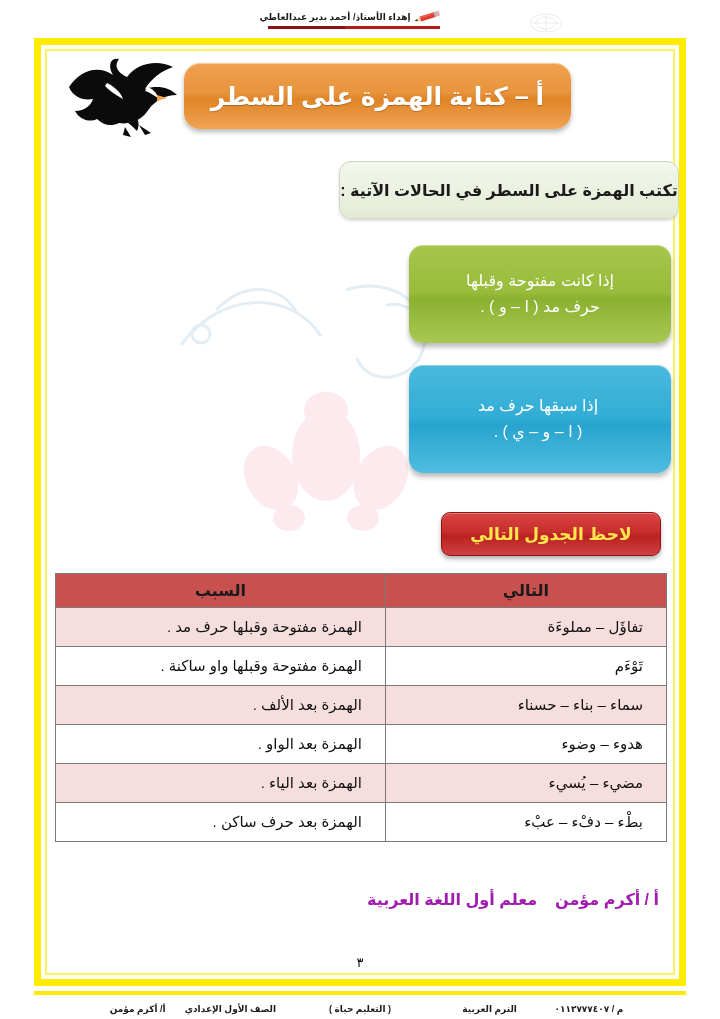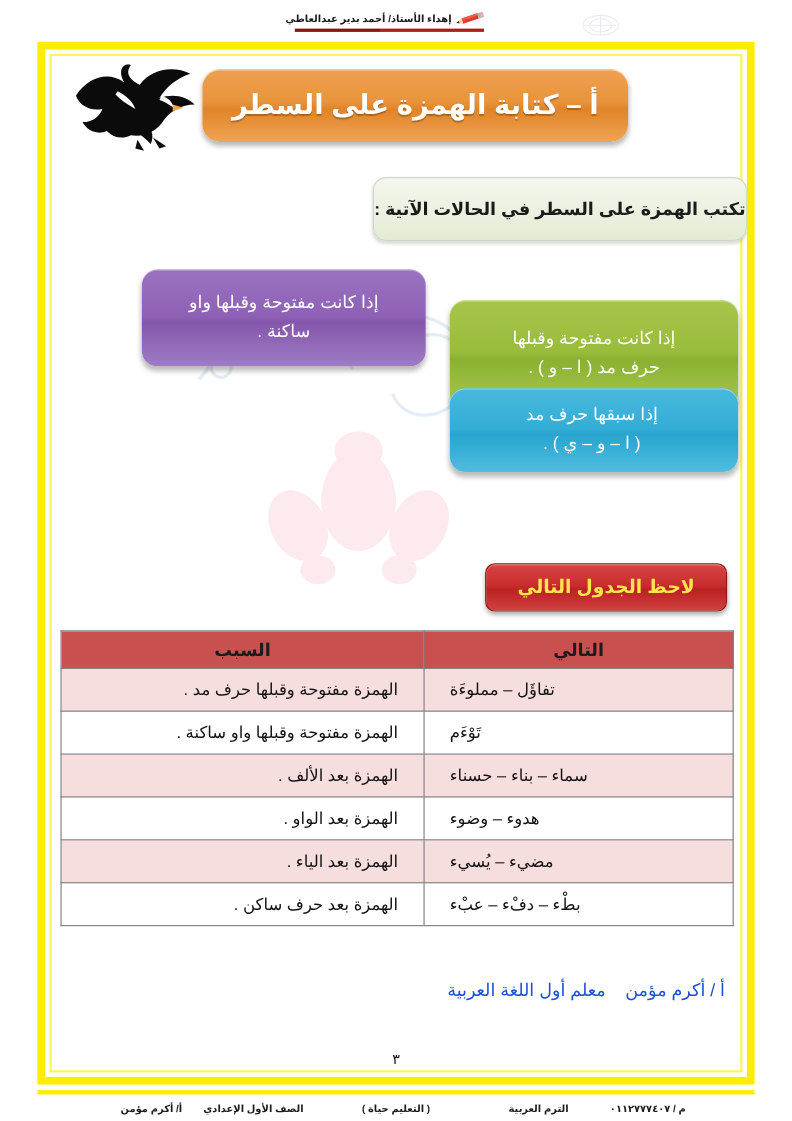--- a/index.html
+++ b/index.html
@@ -87,28 +87,27 @@
   .rule-box {
     position: absolute; border-radius: 14px;
     display: flex; align-items: center; justify-content: center;
     text-align: center; color: #ffffff; font-size: 16px;
     line-height: 1.65; padding: 6px 14px;
     box-shadow: 0 4px 5px rgba(0,0,0,.27), inset 0 1px 0 rgba(255,255,255,.4);
   }
   .rule-green {
     right: 8px; top: 200px; width: 262px; height: 98px;
     background: linear-gradient(to bottom, #a6c64b 0%, #99bc3c 48%, #8ab131 55%, #a9c852 100%);
-    margin-top: 28px;
   }
   .rule-purple {
     right: 292px; top: 200px; width: 258px; height: 88px;
     background: linear-gradient(to bottom, #9a72c0 0%, #8e61b6 48%, #8457ac 55%, #9f7cc4 100%);
   }
   .rule-blue {
-    right: 8px; top: 308px; width: 262px; height: 76px;
+    right: 8px; top: 320px; width: 262px; height: 108px;
     background: linear-gradient(to bottom, #49b9dd 0%, #33add6 48%, #27a4cf 55%, #4fbde0 100%);
     padding-left: 10px;
   }
   .rule-orange {
     right: 292px; top: 320px; width: 258px; height: 86px;
     background: linear-gradient(to bottom, #f1a048 0%, #ea9035 48%, #e3841f 55%, #f3a752 100%);
   }
   .rule-line { display: block; }
 
   
@@ -139,28 +138,28 @@
     color: #111111;
   }
   .words-table th {
     background: #c8504f;
     color: #1b1b1b;
     font-size: 16px; font-weight: bold;
     text-align: center;
     height: 34px;
   }
   .col-reason { width: 54%; text-align: right; }
-  .col-words  { width: 46%; text-align: left; }
+  .col-words  { width: 46%; text-align: right; }
   .words-table tr.shade td { background: #f7dede; }
   .words-table tr.plain td { background: #ffffff; }
 
   
   .signature {
     position: absolute; right: 20px; top: 845px;
-    font-size: 16px; font-weight: normal; color: #1d4ed8;
+    font-size: 16px; font-weight: bold; color: #a21caf;
     white-space: pre;
   }
 
   
   .page-number {
     position: absolute; left: 0; right: 0; top: 910px;
     text-align: center; font-size: 13px; color: #111111;
   }
 
   
@@ -261,26 +260,20 @@
 
     <div class="subtitle-box">تكتب الهمزة على السطر في الحالات الآتية :</div>
 
     <div class="rule-box rule-green">
       <span>
         <span class="rule-line">إذا كانت مفتوحة وقبلها</span>
         <span class="rule-line">حرف مد   ( ا – و ) .</span>
       </span>
     </div>
 
-    <div class="rule-box rule-purple">
-      <span>
-        <span class="rule-line">إذا كانت مفتوحة وقبلها واو</span>
-        <span class="rule-line">ساكنة .</span>
-      </span>
-    </div>
 
     <div class="rule-box rule-blue">
       <span>
         <span class="rule-line">إذا سبقها حرف مد</span>
         <span class="rule-line">( ا – و – ي ) .</span>
       </span>
     </div>
 
 
     <div class="note-banner">لاحظ الجدول التالي</div>

